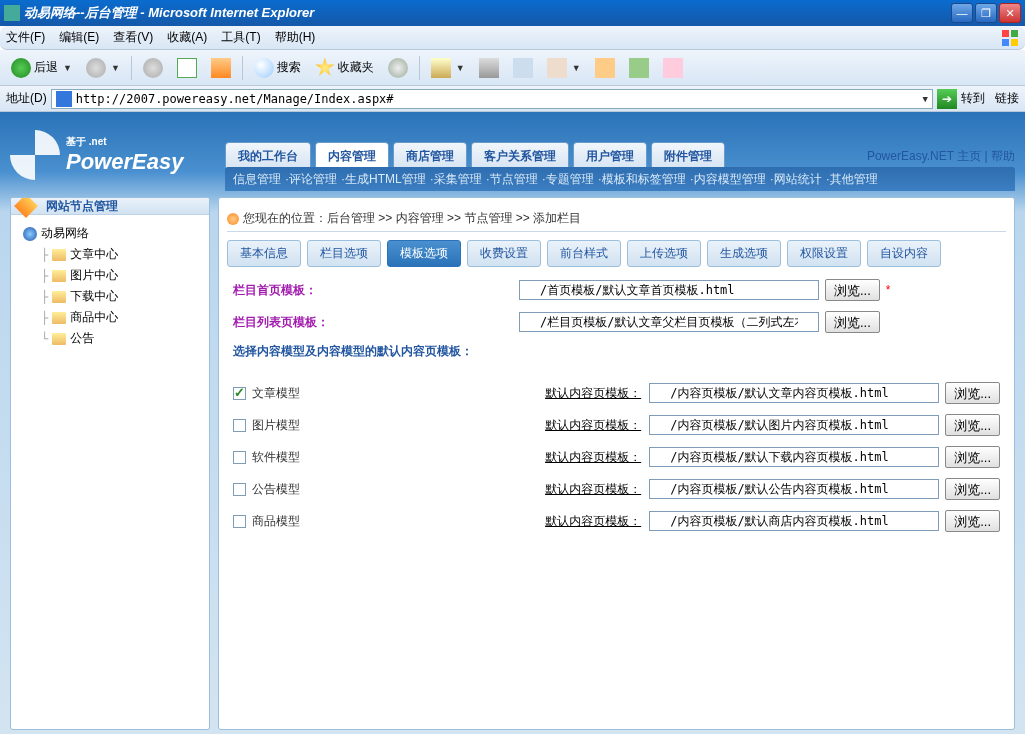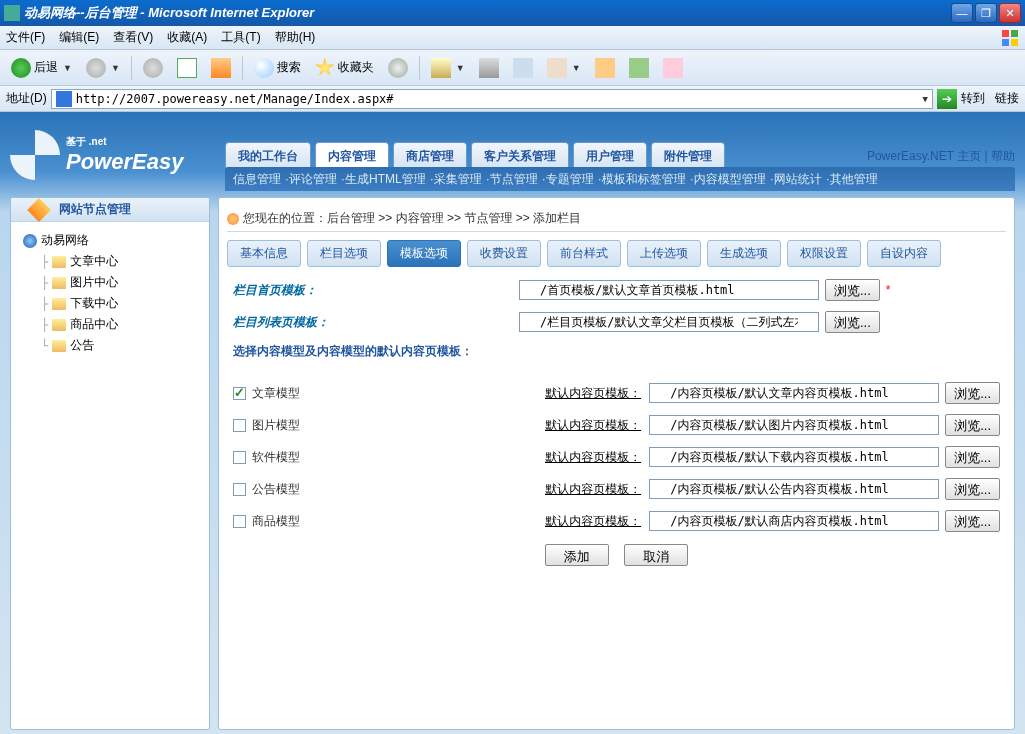--- a/index.html
+++ b/index.html
@@ -3,21 +3,21 @@
 <meta charset="utf-8">
 <style>
 * { box-sizing: border-box; margin: 0; padding: 0; }
 body { font-family: "Microsoft YaHei", SimSun, Arial, sans-serif; font-size: 12px; background: #fff; overflow: hidden; }
 .titlebar { background: linear-gradient(to bottom, #0a6cce, #1558a9); height: 26px; display: flex; align-items: center; padding: 0 4px; color: #fff; }
 .titlebar-icon { width: 16px; height: 16px; background: #4a9; margin-right: 4px; }
 .titlebar-text { flex: 1; font-weight: bold; font-style: italic; font-size: 13px; }
 .win-btns { display: flex; gap: 2px; }
 .win-btn { width: 22px; height: 20px; background: linear-gradient(to bottom,#6fa8e8,#2868c0); border: 1px solid #1a4a8a; border-radius: 3px; display: flex; align-items: center; justify-content: center; color: #fff; font-size: 11px; }
 .win-btn.close { background: linear-gradient(to bottom,#e88,#c33); border-color: #a22; }
-.menubar { background: linear-gradient(to bottom,#eef4fb,#d8e6f5); height: 24px; display: flex; align-items: center; padding: 0 6px; border-bottom: 1px solid #b8c8d8; position: relative; }
+.menubar { background: linear-gradient(to bottom,#eef4fb,#d8e6f5); height: 24px; display: flex; align-items: center; padding: 0 6px; border-bottom: 1px solid #b8c8d8; position: relative; border-radius: 7px; }
 .menubar span { margin-right: 14px; }
 .win-flag { position: absolute; right: 4px; width: 22px; height: 20px; }
 .toolbar { background: linear-gradient(to bottom,#eef4fb,#d8e6f5); height: 36px; display: flex; align-items: center; padding: 0 6px; border-bottom: 1px solid #b8c8d8; gap: 4px; }
 .tb-btn { display: flex; align-items: center; gap: 3px; padding: 2px 4px; border: 1px solid transparent; border-radius: 3px; }
 .tb-icon { width: 20px; height: 20px; display: inline-block; }
 .tb-sep { width: 1px; height: 24px; background: #b8c8d8; margin: 0 2px; }
 .back-icon { background: radial-gradient(circle,#5c5,#282); border-radius: 50%; }
 .fwd-icon { background: radial-gradient(circle,#ddd,#aaa); border-radius: 50%; }
 .stop-icon { background: radial-gradient(circle,#ddd,#aaa); border-radius: 50%; }
 .refresh-icon { background: #fff; border: 1px solid #5a5; }
@@ -36,39 +36,39 @@
 .logo-fan { width: 50px; height: 50px; position: relative; margin-right: 6px; }
 .logo-fan::before { content: ""; position: absolute; inset: 0; background: conic-gradient(#fff 0 90deg, transparent 90deg 180deg,#fff 180deg 270deg,transparent 270deg); border-radius: 50%; opacity: .9; }
 .top-tabs-row { position: absolute; left: 225px; top: 30px; right: 10px; display: flex; align-items: center; }
 .top-tab { background: linear-gradient(to bottom,#f1f6fb,#d4e3f2); border: 1px solid #6a9bc8; border-bottom: none; border-radius: 4px 4px 0 0; padding: 5px 12px; margin-right: 4px; color: #2256a0; font-weight: bold; font-size: 12px; }
 .top-tab.active { background: #fff; }
 .top-right-links { margin-left: auto; color: #2256a0; font-size: 12px; }
 .sub-nav { position: absolute; left: 225px; right: 10px; top: 55px; background: linear-gradient(to bottom,#2e6eb0,#3c7ec2); height: 24px; display: flex; align-items: center; padding: 0 8px; color: #d9e9f7; font-size: 12px; border-radius: 3px 3px 0 0; }
 .sub-nav span { margin-right: 4px; }
 .content-wrap { position: absolute; left: 10px; right: 10px; top: 85px; bottom: 4px; display: flex; gap: 8px; }
 .sidebar { width: 200px; background: #fff; border: 1px solid #9cbfde; border-radius: 3px; overflow: hidden; }
-.sidebar-header { background: linear-gradient(to bottom,#eaf2fa,#d1e2f1); height: 24px; display: flex; align-items: center; padding: 0 16px; font-weight: bold; color: #2256a0; border-bottom: 1px solid #bcd3e7; }
+.sidebar-header { background: linear-gradient(to bottom,#eaf2fa,#d1e2f1); height: 17px; display: flex; align-items: center; padding: 0 3px; font-weight: bold; color: #2256a0; border-bottom: 1px solid #bcd3e7; }
 .sidebar-ico { width: 24px; height: 24px; background: linear-gradient(#fc5,#f82); margin-right: 8px; transform: rotate(45deg) scale(.7); }
 .tree { padding: 8px; }
 .tree-item { display: flex; align-items: center; padding: 2px 4px; gap: 4px; }
 .tree-globe { width: 14px; height: 14px; background: radial-gradient(circle,#8cf,#25a); border-radius: 50%; }
 .tree-folder { width: 14px; height: 12px; background: linear-gradient(#fe9,#eb6); border-radius: 1px; }
 .tree-child { margin-left: 18px; }
 .tree-line { color: #aaa; font-family: monospace; }
 .main-panel { flex: 1; background: #fff; border: 1px solid #9cbfde; border-radius: 3px; padding: 8px; overflow: auto; }
 .breadcrumb-row { color: #333; padding: 4px 0; border-bottom: 1px solid #cbd9e7; }
 .crumb-ico { display: inline-block; width: 12px; height: 12px; background: radial-gradient(#fc8,#f82); border-radius: 50%; margin-right: 4px; vertical-align: middle; }
 .sub-tabs { display: flex; gap: 6px; margin: 8px 0 12px; }
 .sub-tab { background: linear-gradient(to bottom,#eaf2fa,#d1e2f1); border: 1px solid #9cbfde; border-radius: 3px; padding: 4px 12px; color: #2256a0; font-size: 12px; }
 .sub-tab.active { background: linear-gradient(to bottom,#4a90d0,#2a73b8); color: #fff; border-color: #2a73b8; }
 .form-area { padding: 0 6px; }
 .form-row { display: flex; align-items: center; margin-bottom: 10px; gap: 6px; }
 .form-label { width: 280px; color: #333; }
 .form-label.short { width: 100px; }
-.form-label.bold { font-weight: bold; color: #0369a1; font-style: italic; }
+.form-label.bold { font-weight: bold; color: #a21caf; }
 .mid-label { width: 100px; text-align: center; margin-left: auto; text-decoration: underline; }
 .text-input { border: 1px solid #7f9db9; height: 20px; padding: 0 20px; font-size: 12px; width: 300px; font-family: SimSun, monospace; }
 .text-input.short { width: 290px; }
 .btn { background: linear-gradient(to bottom,#fff,#e0e0e0); border: 1px solid #888; border-radius: 2px; padding: 2px 8px; font-size: 13px; height: 22px; }
 .red-star { color: red; }
 .sep-header { font-weight: bold; color: #2256a0; margin: 6px 0 22px; }
 .checkbox { width: 13px; height: 13px; border: 1px solid #7f9db9; background: #fff; display: inline-block; margin-right: 6px; vertical-align: middle; position: relative; }
 .checkbox.checked::after { content: "✓"; color: #2a8a2a; position: absolute; left: 0; top: -3px; font-weight: bold; font-size: 13px; }
 .action-row { text-align: center; margin-top: 12px; }
 .action-row .btn { padding: 3px 18px; margin: 0 6px; }
@@ -304,20 +304,16 @@
               <button class="btn">浏览...</button>
             </div>
             <div class="form-row">
               <div class="form-label short"><span class="checkbox"></span><span>商品模型</span></div>
               <div class="mid-label">默认内容页模板：</div>
               <input class="text-input short" value="/内容页模板/默认商店内容页模板.html" style="">
               <button class="btn">浏览...</button>
             </div>
           </div>
 
-        <div class="action-row">
-          <button class="btn">添加</button>
-          <button class="btn">取消</button>
-        </div>
       </div>
     </div>
   </div>
 </div>
 
 </body></html>

